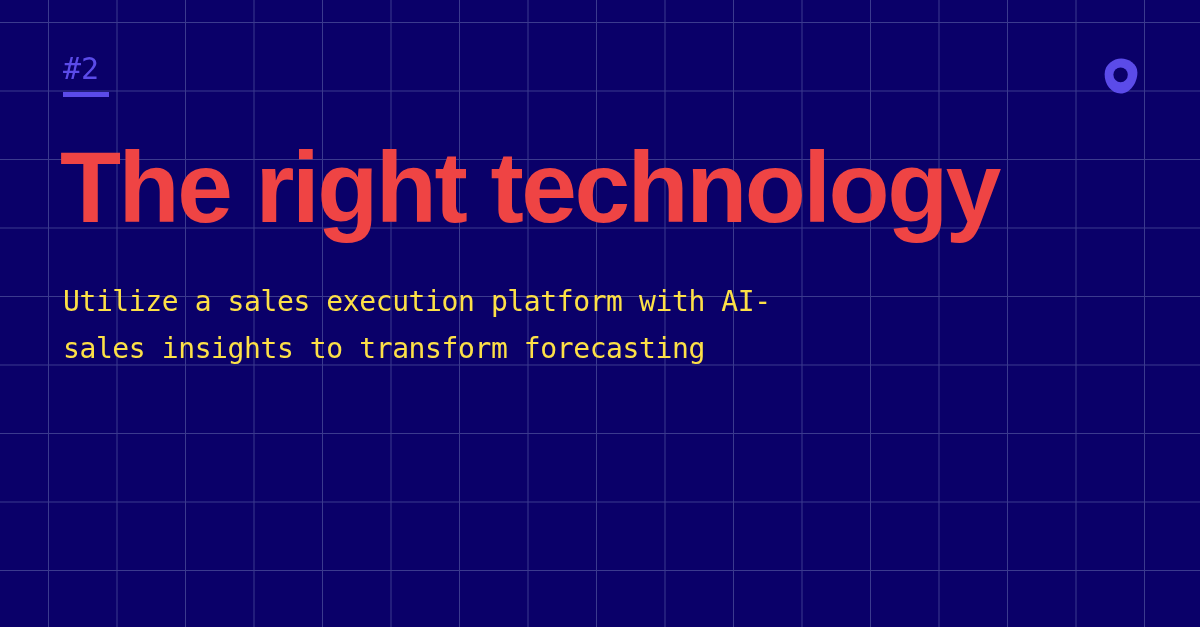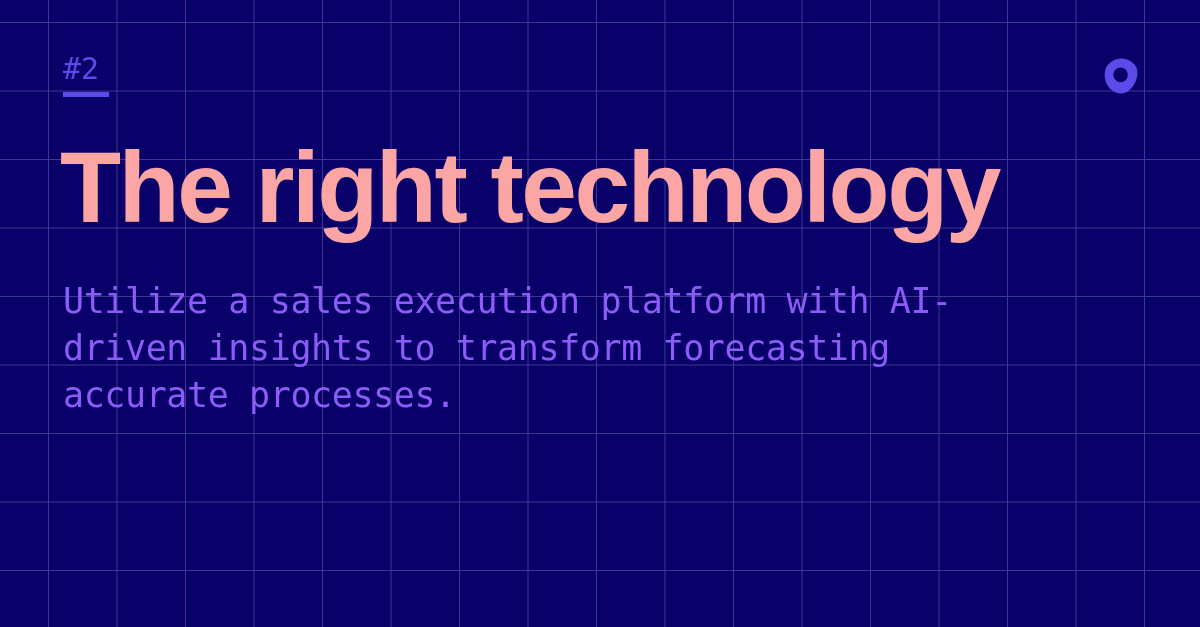--- a/index.html
+++ b/index.html
@@ -77,37 +77,37 @@
     position: absolute;
     left: 60px;
     top: 135px;
     width: 1090px;
     margin: 0;
     font-family: "Liberation Sans", "DejaVu Sans", sans-serif;
     font-size: 100px;
     line-height: 104px;
     font-weight: 700;
     letter-spacing: -2.5px;
-    color: #fca5a5;
+    color: #ef4444;
     white-space: nowrap;
   }
 
   
   .body-copy {
     position: absolute;
     left: 63px;
     top: 278px;
     width: 960px;
     margin: 0;
     font-family: "DejaVu Sans Mono", "Liberation Mono", monospace;
-    font-size: 35px;
+    font-size: 28px;
     line-height: 47px;
     font-weight: 400;
     letter-spacing: -0.4px;
-    color: #8b5cf6;
+    color: #fde047;
   }
   .body-copy .line {
     display: block;
     white-space: pre;
   }
 </style>
 </head>
 <body>
 
 <div class="slide">
@@ -123,17 +123,16 @@
     <svg viewBox="0 0 34 36" xmlns="http://www.w3.org/2000/svg" aria-hidden="true">
       <path d="M17.2 0.6 C24.4 0.6 33.4 5.8 33.4 14.4 C33.4 24.6 26.2 35.4 16.6 35.4 C7.4 35.4 0.6 26.6 0.6 16.2 C0.6 6.6 9.4 0.6 17.2 0.6 Z" fill="#5b4be9"></path>
       <ellipse cx="16.6" cy="16.8" rx="7.2" ry="7.4" fill="#0a0069"></ellipse>
     </svg>
   </div>
 
   <h1 class="headline">The right technology</h1>
 
   <p class="body-copy">
     <span class="line">Utilize a sales execution platform with AI-</span>
-    <span class="line">driven insights to transform forecasting</span>
-    <span class="line">accurate processes.</span>
+    <span class="line">sales insights to transform forecasting</span>
   </p>
 
 </div>
 
 </body></html>

